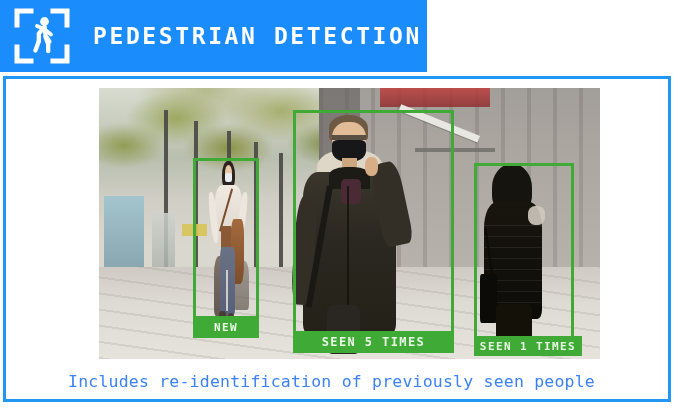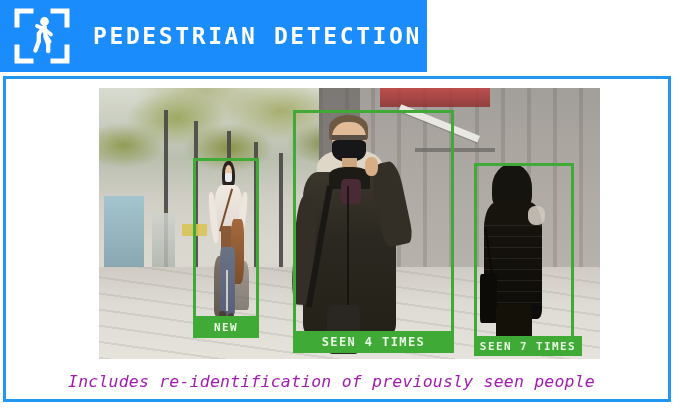--- a/index.html
+++ b/index.html
@@ -225,26 +225,25 @@
     font-weight:bold;
     display:flex;align-items:center;justify-content:center;
     letter-spacing:1.4px;
     white-space:nowrap;
   }
 
   
   .caption{
     position:absolute;left:0;right:11px;top:284px;height:36px;
     display:flex;align-items:center;justify-content:center;
-    color:#a21caf;
+    color:#3b82f6;
     font-family:"DejaVu Sans Mono", monospace;
     font-size:16.5px;
     letter-spacing:.2px;
     white-space:nowrap;
-    font-style:italic;
   }
 </style>
 </head>
 <body>
 
 <div class="stage">
 
   <div class="header-band">
     <div class="logo-wrap">
       <svg viewBox="0 0 56 56" xmlns="http://www.w3.org/2000/svg">
@@ -338,24 +337,24 @@
             <div class="r-shoulder"></div>
             <div class="r-bagstrap"></div>
             <div class="r-bag"></div>
             <div class="r-legs"></div>
           </div>
 
           <div class="det" id="det-0" style="left: 94px; top: 70px; width: 66px; height: 180px; border-color: rgb(63, 170, 53);">
             <div class="det-label" style="background: rgb(63, 170, 53); width: 66px; height: 22px; font-size: 11px;">NEW</div>
           </div>
           <div class="det" id="det-1" style="left: 194px; top: 22px; width: 161px; height: 243px; border-color: rgb(63, 170, 53);">
-            <div class="det-label" style="background: rgb(63, 170, 53); width: 161px; height: 22px; font-size: 12px;">SEEN 4 TIMES</div>
+            <div class="det-label" style="background: rgb(63, 170, 53); width: 161px; height: 22px; font-size: 12px;">SEEN 5 TIMES</div>
           </div>
           <div class="det" id="det-2" style="left: 375px; top: 75px; width: 100px; height: 193px; border-color: rgb(63, 170, 53);">
-            <div class="det-label" style="background: rgb(63, 170, 53); width: 108px; height: 20px; font-size: 11px;">SEEN 7 TIMES</div>
+            <div class="det-label" style="background: rgb(63, 170, 53); width: 108px; height: 20px; font-size: 11px;">SEEN 1 TIMES</div>
           </div>
 
         </div>
       </div>
 
       <div class="caption">Includes re-identification of previously seen people</div>
 
     </div>
   </div>
 </div>

